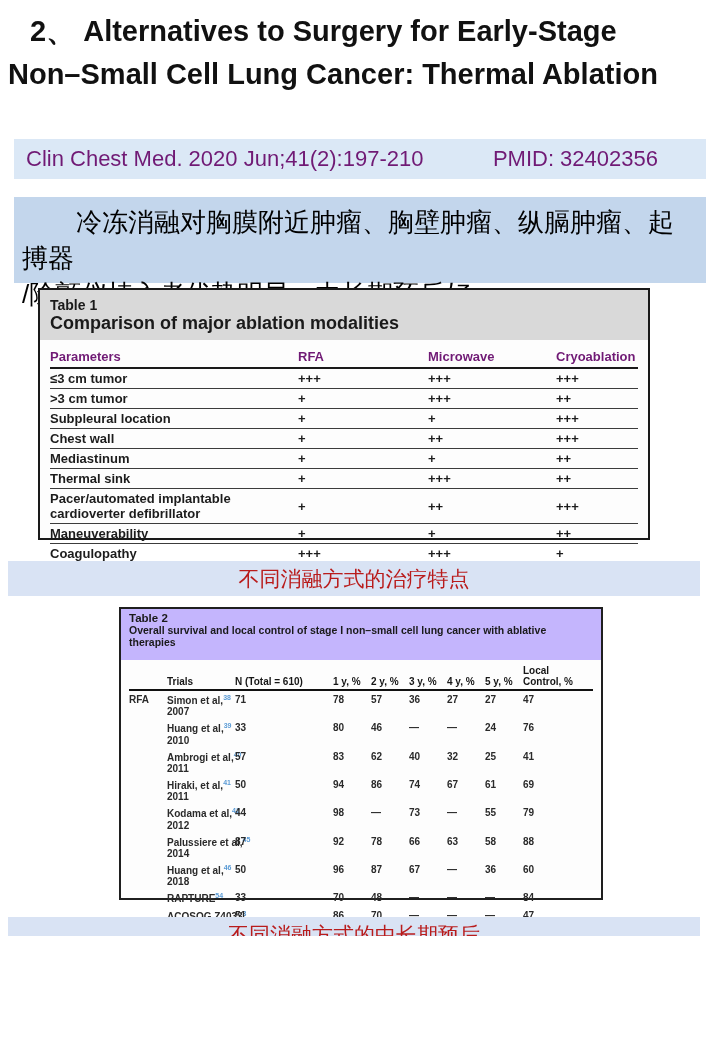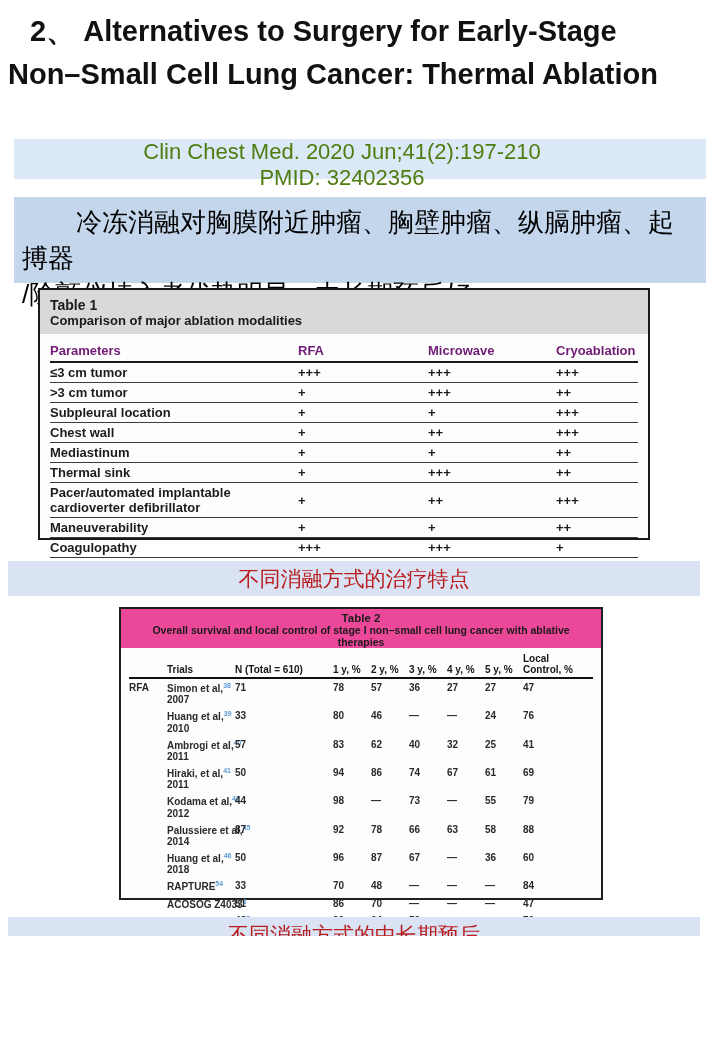--- a/index.html
+++ b/index.html
@@ -7,52 +7,52 @@
          font-family:"Liberation Sans",sans-serif;}
 
   
   .title{position:absolute;left:8px;top:10px;width:706px;color:#111;
          font-weight:700;font-size:29px;line-height:1.48;}
   .title .t1{padding-left:22px;}
 
   
   .citation{position:absolute;left:14px;top:139px;width:692px;height:40px;
             background:#dbe8f6;display:flex;align-items:center;justify-content:space-between;
-            padding:0 48px 0 12px;box-sizing:border-box;font-size:22px;color:#4d7c0f;flex-direction:column;}
+            padding:0 48px 0 12px;box-sizing:border-box;font-size:22px;color:#701a75;}
 
   
   .summary{position:absolute;left:14px;top:197px;width:692px;height:86px;
            background:#c3d6ec;box-sizing:border-box;padding:7px 8px 0 8px;
            font-size:26px;line-height:36px;color:#000;}
   .summary .s1{text-indent:54px;}
 
   
   .t1box{position:absolute;left:38px;top:288px;width:612px;height:252px;
          border:2px solid #1a1a1a;background:#fdfdfd;box-sizing:border-box;}
   .bandhead{background:#d9d9d9;padding:7px 10px 6px;color:#1a1a1a;}
   .t1box .bandhead .blabel{font-size:14px;font-weight:700;}
-  .t1box .bandhead .bcap{font-size:13px;font-weight:700;}
+  .t1box .bandhead .bcap{font-size:18px;font-weight:700;}
   table.tbl1{border-collapse:collapse;table-layout:fixed;margin:4px 10px 0;
              width:calc(100% - 20px);font-size:13px;}
   .tbl1 th{font-weight:700;text-align:left;border-bottom:2px solid #1a1a1a;padding:5px 0 3px;color:#701a75;}
   .tbl1 td{border-bottom:1px solid #3c3c3c;padding:2px 0 2px;font-weight:700;color:#1c1c1c;}
   .tbl1 th:nth-child(1){width:248px;}
   .tbl1 th:nth-child(2){width:130px;}
   .tbl1 th:nth-child(3){width:128px;}
 
   
   .cap{position:absolute;left:8px;width:692px;height:35px;background:#d9e3f4;
        text-align:center;font-size:21px;line-height:35px;color:#b91c1c;}
   .cap1{top:561px;}
   .cap2{top:917px;}
 
   
   .t2box{position:absolute;left:119px;top:607px;width:484px;height:293px;
          border:2px solid #1f1f1f;background:#fdfdfd;box-sizing:border-box;}
-  .t2box .bandhead{background:#ec4899;padding:3px 8px 0;text-align:center;}
+  .t2box .bandhead{background:#c4b5fd;padding:3px 8px 12px;}
   .t2box .bandhead .blabel{font-size:11.5px;font-weight:700;}
   .t2box .bandhead .bcap{font-size:10.5px;font-weight:700;}
   table.tbl2{border-collapse:collapse;table-layout:fixed;margin:3px 8px 0;
              width:calc(100% - 16px);font-size:10px;font-weight:700;color:#2a2a2a;}
   .tbl2 th{text-align:left;vertical-align:bottom;border-bottom:2px solid #111;
            padding:2px 0;white-space:pre-line;font-weight:700;color:#161616;}
   .tbl2 th:nth-child(1){width:38px;}
   .tbl2 th:nth-child(2){width:68px;}
   .tbl2 th:nth-child(3){width:98px;}
   .tbl2 th:nth-child(4),.tbl2 th:nth-child(5),.tbl2 th:nth-child(6),

